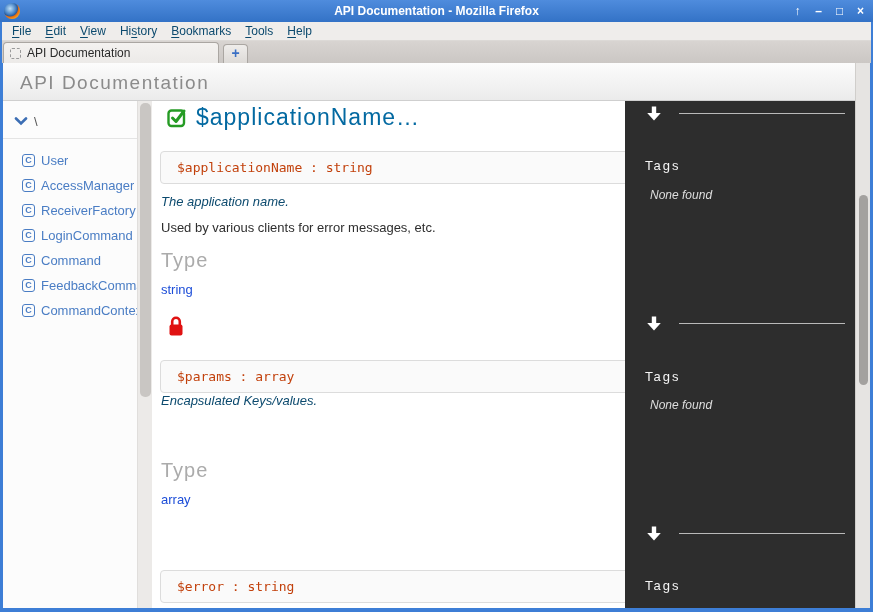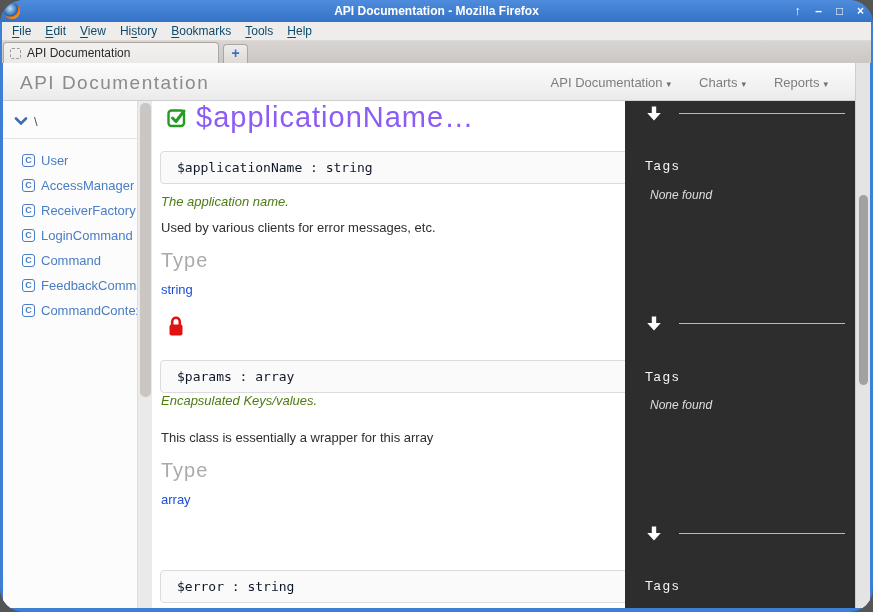--- a/index.html
+++ b/index.html
@@ -1,18 +1,18 @@
 <!DOCTYPE html>
 <html><head>
 <meta charset="utf-8">
 <style>
   * { margin:0; padding:0; box-sizing:border-box; }
   html,body { background:#555; }
   body { font-family:"Liberation Sans", sans-serif; }
-  .window { position:relative; width:873px; height:612px; background:#3d7ed6; overflow:hidden;border-radius:24px; }
+  .window { position:relative; width:873px; height:612px; background:#3d7ed6; overflow:hidden; }
 
   
   .titlebar { position:absolute; top:0; left:0; right:0; height:22px;
     background:linear-gradient(#4f8cdd,#3372c6); display:flex; align-items:center; }
   .ff-icon { position:absolute; left:4px; top:3px; width:16px; height:16px; border-radius:50%;
     background:radial-gradient(circle at 38% 35%, #bfe0f7 0%, #4a86c8 38%, #2a5c9a 52%, #e96c0c 58%, #f9a825 78%, #d44a04 100%); }
   .win-title { flex:1; text-align:center; color:#fff; font-size:12px; font-weight:bold; }
   .win-controls { position:absolute; right:6px; top:0; height:22px; display:flex; align-items:center; gap:8px; }
   .win-btn { color:#fff; font-size:12px; font-weight:bold; width:13px; text-align:center; cursor:default; line-height:22px; }
 
@@ -54,25 +54,25 @@
   .class-icon { width:13px; height:13px; border:1.4px solid #4a7dc4; border-radius:3px; color:#4a7dc4;
     font-size:9px; font-weight:bold; text-align:center; line-height:11px; flex:none; }
   .sb-label { font-size:13px; color:#4a7dc4; margin-left:6px; white-space:nowrap; overflow:hidden; max-width:96px; }
 
   .sb-scroll { position:absolute; top:38px; left:134px; width:15px; bottom:0; background:#eceae8; border-left:1px solid #e0dedc; }
   .sb-thumb { position:absolute; top:2px; left:2px; width:11px; height:58%; background:#c9c6c3; border-radius:5px; }
 
   
   .content { position:absolute; top:38px; left:149px; width:473px; bottom:0; background:#fff; overflow:hidden; }
   .prop-heading { position:absolute; left:14px; display:flex; align-items:center; gap:9px; height:30px; }
-  .prop-name { font-size:29px; font-weight:300; color:#8b5cf6; letter-spacing:1px; white-space:nowrap; }
+  .prop-name { font-size:23px; font-weight:300; color:#0369a1; letter-spacing:1px; white-space:nowrap; }
   .code-box { position:absolute; left:8px; width:473px; height:33px; background:#fafafa;
     border:1px solid #dcdcdc; border-radius:4px; font-family:"DejaVu Sans Mono","Liberation Mono",monospace;
-    font-size:13px; color:#0f172a; line-height:31px; padding-left:16px; white-space:nowrap; }
-  .summary { position:absolute; left:9px; font-size:13px; font-style:italic; color:#4d7c0f; }
+    font-size:13px; color:#c2410c; line-height:31px; padding-left:16px; white-space:nowrap; }
+  .summary { position:absolute; left:9px; font-size:13px; font-style:italic; color:#0c4a6e; }
   .descr { position:absolute; left:9px; font-size:13px; color:#2e2e2e; }
   .type-h { position:absolute; left:9px; font-size:20px; font-weight:300; color:#ababab; letter-spacing:1px; }
   .type-v { position:absolute; left:9px; font-size:13px; color:#1d4ed8; }
 
   .h-sec0 { top:1px; } .box-sec0 { top:50px; } .sum-sec0 { top:93px; } .des-sec0 { top:119px; }
   .typ-sec0 { top:148px; } .val-sec0 { top:181px; }
   .h-sec1 { top:209px; } .box-sec1 { top:259px; } .sum-sec1 { top:292px; } .des-sec1 { top:329px; }
   .typ-sec1 { top:358px; } .val-sec1 { top:391px; }
   .h-sec2 { top:419px; } .box-sec2 { top:469px; }
 
@@ -121,25 +121,20 @@
       <span class="favicon-ph"></span>
       <span class="tab-label">API Documentation</span>
     </div>
     <div class="newtab-btn">+</div>
   </div>
 
   <div class="page">
 
     <div class="page-header">
       <span class="page-title">API Documentation</span>
-      <div class="top-nav">
-        <span class="nav-item"><span>API Documentation</span><span class="nav-caret">▾</span></span>
-        <span class="nav-item"><span>Charts</span><span class="nav-caret">▾</span></span>
-        <span class="nav-item"><span>Reports</span><span class="nav-caret">▾</span></span>
-      </div>
     </div>
 
     <div class="sidebar">
       <div class="root-row">
         <svg width="14" height="9" viewBox="0 0 14 9">
             <path d="M2 1.5 L7 6.5 L12 1.5" stroke="#3c6eb4" stroke-width="2.6" fill="none" stroke-linecap="round"></path>
           </svg>
         <span class="root-label">\</span>
       </div>
       <div class="sb-divider"></div>
@@ -194,21 +189,20 @@
       <div class="type-v val-sec0">string</div>
 
       <div class="prop-heading h-sec1">
         <svg width="20" height="23" viewBox="0 0 20 23">
           <path d="M6.2 11 V7.6 a3.8 3.8 0 0 1 7.6 0 V11" stroke="#e01212" stroke-width="2.6" fill="none"></path>
           <rect x="3.5" y="10.5" width="13" height="11" rx="2" fill="#e01212"></rect>
         </svg>
       </div>
       <div class="code-box box-sec1">$params : array</div>
       <div class="summary sum-sec1">Encapsulated Keys/values.</div>
-      <div class="descr des-sec1">This class is essentially a wrapper for this array</div>
       <div class="type-h typ-sec1">Type</div>
       <div class="type-v val-sec1">array</div>
 
       <div class="code-box box-sec2">$error : string</div>
     </div>
 
     <div class="tags-panel">
       <div class="arrow-row ar-s1">
         <svg width="18" height="17" viewBox="0 0 18 17">
             <path d="M6.8 1.5 h4.4 v6.5 h4.6 L9 15.5 L2.2 8 h4.6 z" fill="#ffffff"></path>

